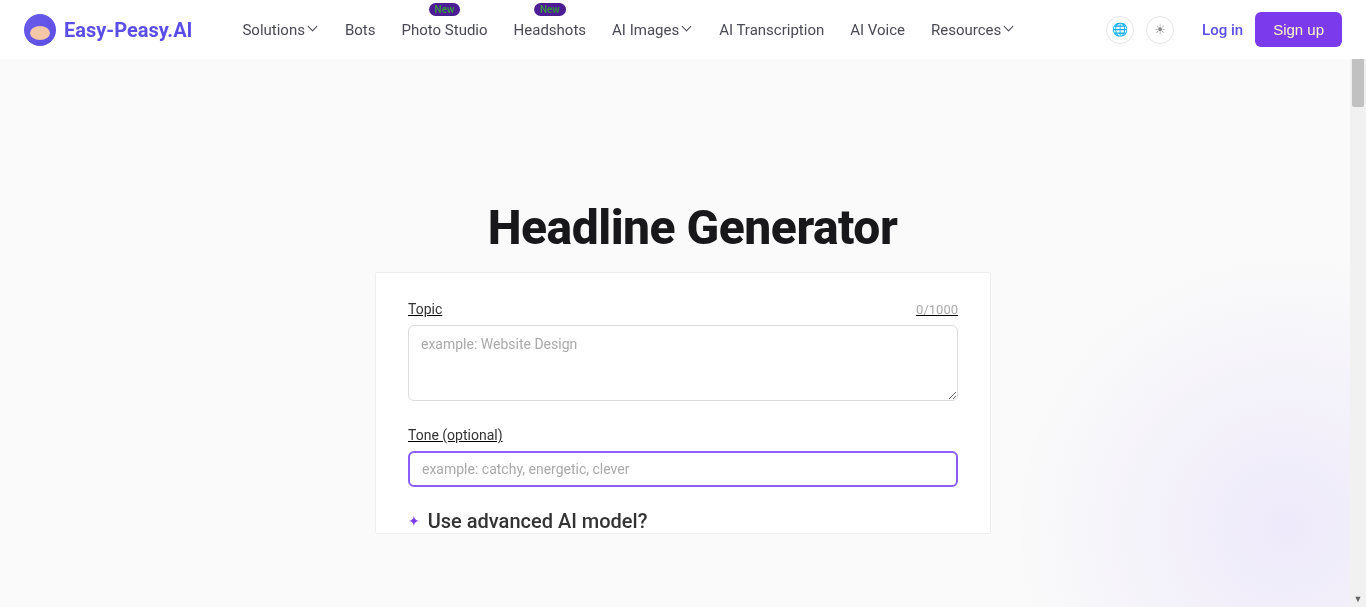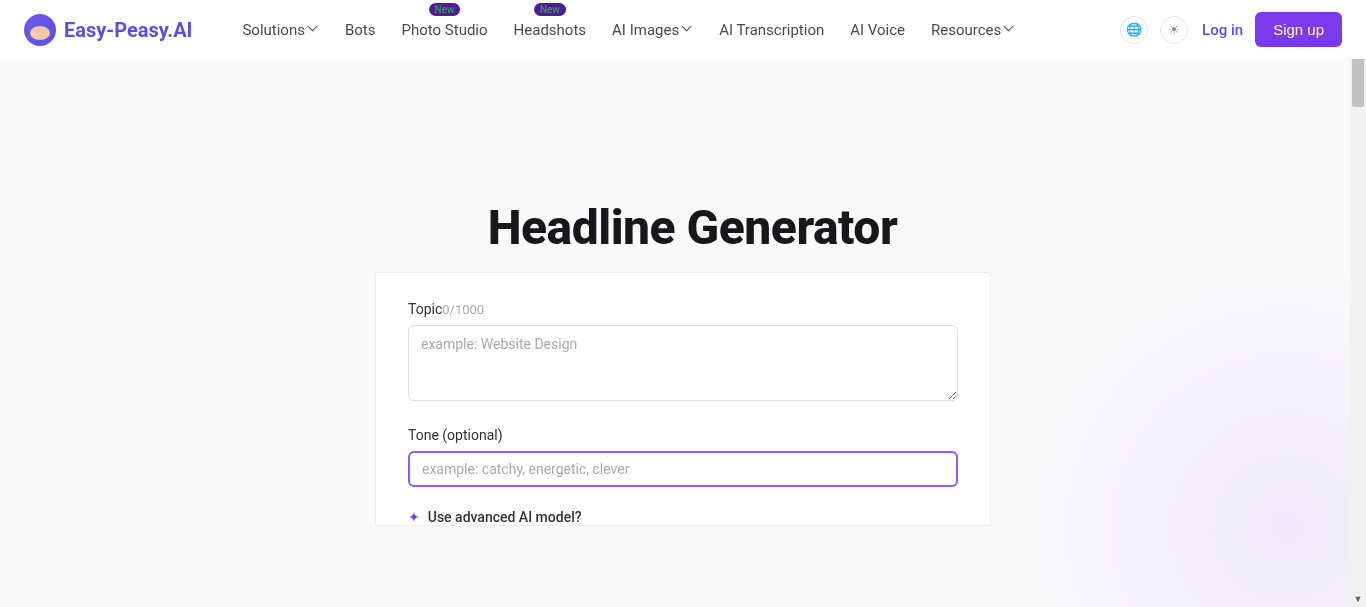--- a/index.html
+++ b/index.html
@@ -118,21 +118,21 @@
       cursor: pointer;
       color: #888;
       font-size: 13px;
       background: #fff;
     }
     .login-link {
       color: #5b4ee6;
       font-size: 15px;
       font-weight: 500;
       cursor: pointer;
-      margin-left: 2px;
+      margin-left: 16px;
     }
     .signup-btn {
       background: #7c3aed;
       color: #fef9c3;
       border: none;
       padding: 9px 18px;
       border-radius: 6px;
       font-size: 15px;
       font-weight: 500;
       cursor: pointer;
@@ -160,22 +160,24 @@
       background: #fff;
       width: 616px;
       margin: 0 auto;
       padding: 28px 32px 0;
       border: 1px solid #eee;
       border-radius: 2px;
       text-align: left;
     }
     .field-header {
       display: flex;
+      justify-content: space-between;
       align-items: center;
       margin-bottom: 8px;
+      text-decoration: underline;
     }
     .field-label {
       font-size: 14px;
       color: #333;
     }
     .char-count {
       font-size: 13px;
       color: #aaa;
     }
     .textarea {
@@ -208,21 +210,21 @@
       display: flex;
       align-items: center;
       gap: 8px;
       margin-top: 8px;
     }
     .sparkle-icon {
       color: #7c3aed;
       font-size: 14px;
     }
     .advanced-label {
-      font-size: 14px;
+      font-size: 20px;
       color: #333;
       font-weight: 500;
     }
     .scrollbar {
       position: absolute;
       right: 0;
       top: 0;
       width: 16px;
       height: 100%;
       background: #f1f1f1;

